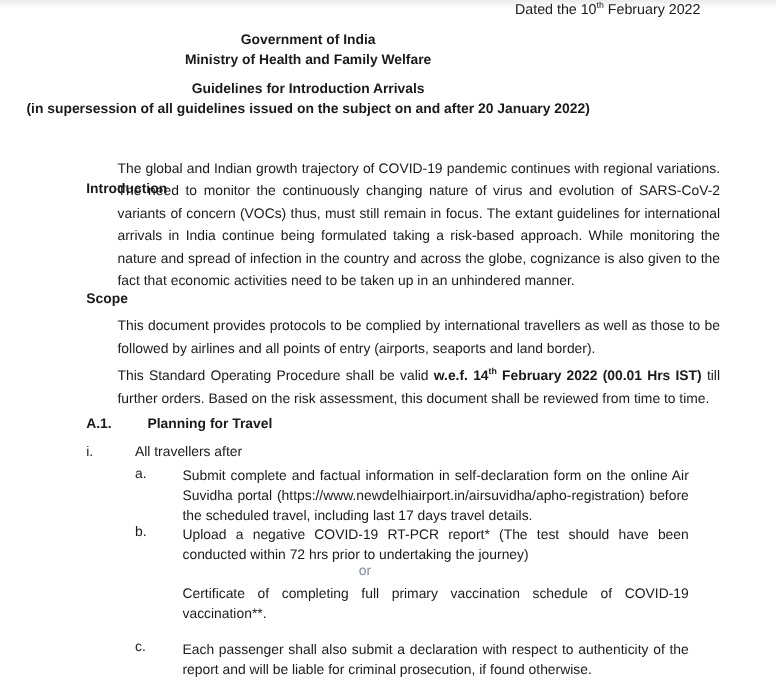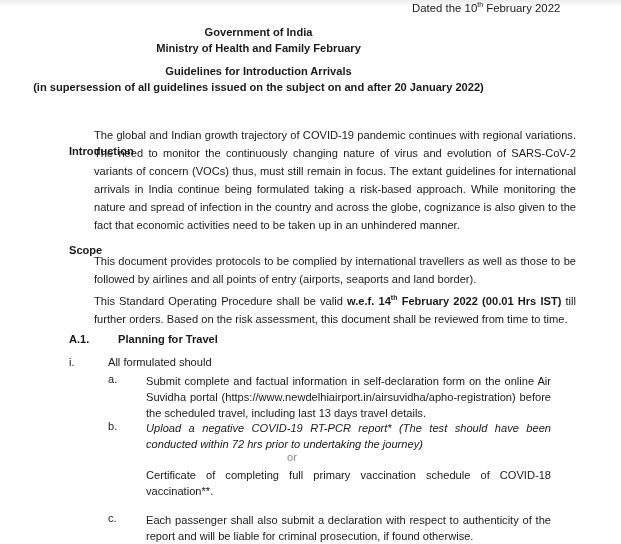--- a/index.html
+++ b/index.html
@@ -10,59 +10,59 @@
       font-size: 11.1px;
     }
     .topbar {
       position: absolute; left: 0; top: 0; width: 621px; height: 7px;
       background: linear-gradient(#ececec, #ffffff);
     }
     .dated {
       position: absolute; left: 412px; top: 2px; font-size: 11.4px; white-space: nowrap;
     }
     sup { font-size: 7px; vertical-align: super; line-height: 0; }
-    .center { position: absolute; left: 0; width: 493px; text-align: center; font-weight: bold; white-space: nowrap; padding-left: 12px; }
+    .center { position: absolute; left: 0; width: 493px; text-align: center; font-weight: bold; white-space: nowrap; }
     .heading { position: absolute; left: 69px; font-weight: bold; }
     .para {
       position: absolute; left: 69px; width: 482px;
       text-align: justify; line-height: 18px; margin-left: 25px;
     }
     .para.last-left { text-align-last: left; }
     .b { font-weight: bold; text-align: right; }
     .num { position: absolute; }
     .item { position: absolute; left: 146px; width: 405px; text-align: justify; line-height: 16px; }
     .or { position: absolute; left: 287px; color: #7a8aa8; }
   </style>
 </head>
 <body>
 
 <div class="topbar"></div>
 
 <div class="dated"><span>Dated the 10</span><sup>th</sup><span> February 2022</span></div>
 
 <div class="center" style="top:26px;">Government of India</div>
-<div class="center" style="top:42px;">Ministry of Health and Family February</div>
+<div class="center" style="top:42px;">Ministry of Health and Family Welfare</div>
 <div class="center" style="top:65px;">Guidelines for Introduction Arrivals</div>
 <div class="center" style="top:81px;">(in supersession of all guidelines issued on the subject on and after 20 January 2022)</div>
 
 <div class="heading" style="top:105px;margin-top:40px;">Introduction</div>
 <div class="para last-left" style="top:126px;">The global and Indian growth trajectory of COVID-19 pandemic continues with regional variations. The need to monitor the continuously changing nature of virus and evolution of SARS-CoV-2 variants of concern (VOCs) thus, must still remain in focus. The extant guidelines for international arrivals in India continue being formulated taking a risk-based approach. While monitoring the nature and spread of infection in the country and across the globe, cognizance is also given to the fact that economic activities need to be taken up in an unhindered manner.</div>
 
-<div class="heading" style="top:244px;">Scope</div>
+<div class="heading" style="top:233px;">Scope</div>
 <div class="para last-left" style="top:252px;">This document provides protocols to be complied by international travellers as well as those to be followed by airlines and all points of entry (airports, seaports and land border).</div>
 <div class="para last-left" style="top:292px;"><span>This Standard Operating Procedure shall be valid </span><span class="b">w.e.f.  14</span><sup class="b">th</sup><span class="b"> February 2022 (00.01 Hrs IST)</span><span> till further orders. Based on the risk assessment, this document shall be reviewed from time to time.</span></div>
 
 <div class="num b" style="left:69px; top:333px;">A.1.</div>
 <div class="num b" style="left:118px; top:333px;">Planning for Travel</div>
 
 <div class="num" style="left:69px; top:356px;">i.</div>
-<div class="num" style="left:108px; top:356px;">All formulated should</div>
+<div class="num" style="left:108px; top:356px;">All travellers after</div>
 
 <div class="num" style="left:108px; top:373px;">a.</div>
-<div class="item last-left" style="top:373px; text-align-last:left;">Submit complete and factual information in self-declaration form on the online Air Suvidha portal (https://www.newdelhiairport.in/airsuvidha/apho-registration) before the scheduled travel, including last 13 days travel details.</div>
+<div class="item last-left" style="top:373px; text-align-last:left;">Submit complete and factual information in self-declaration form on the online Air Suvidha portal (https://www.newdelhiairport.in/airsuvidha/apho-registration) before the scheduled travel, including last 17 days travel details.</div>
 
 <div class="num" style="left:108px; top:420px;">b.</div>
-<div class="item" style="top:420px; text-align-last:left;font-style:italic;">Upload a negative COVID-19 RT-PCR report* (The test should have been conducted within 72 hrs prior to undertaking the journey)</div>
+<div class="item" style="top:420px; text-align-last:left;">Upload a negative COVID-19 RT-PCR report* (The test should have been conducted within 72 hrs prior to undertaking the journey)</div>
 <div class="or" style="top:451px;">or</div>
-<div class="item" style="top:467px; text-align-last:left;">Certificate of completing full primary vaccination schedule of COVID-18 vaccination**.</div>
+<div class="item" style="top:467px; text-align-last:left;">Certificate of completing full primary vaccination schedule of COVID-19 vaccination**.</div>
 
 <div class="num" style="left:108px; top:512px;">c.</div>
 <div class="item" style="top:512px; text-align-last:left;">Each passenger shall also submit a declaration with respect to authenticity of the report and will be liable for criminal prosecution, if found otherwise.</div>
 
 </body></html>

